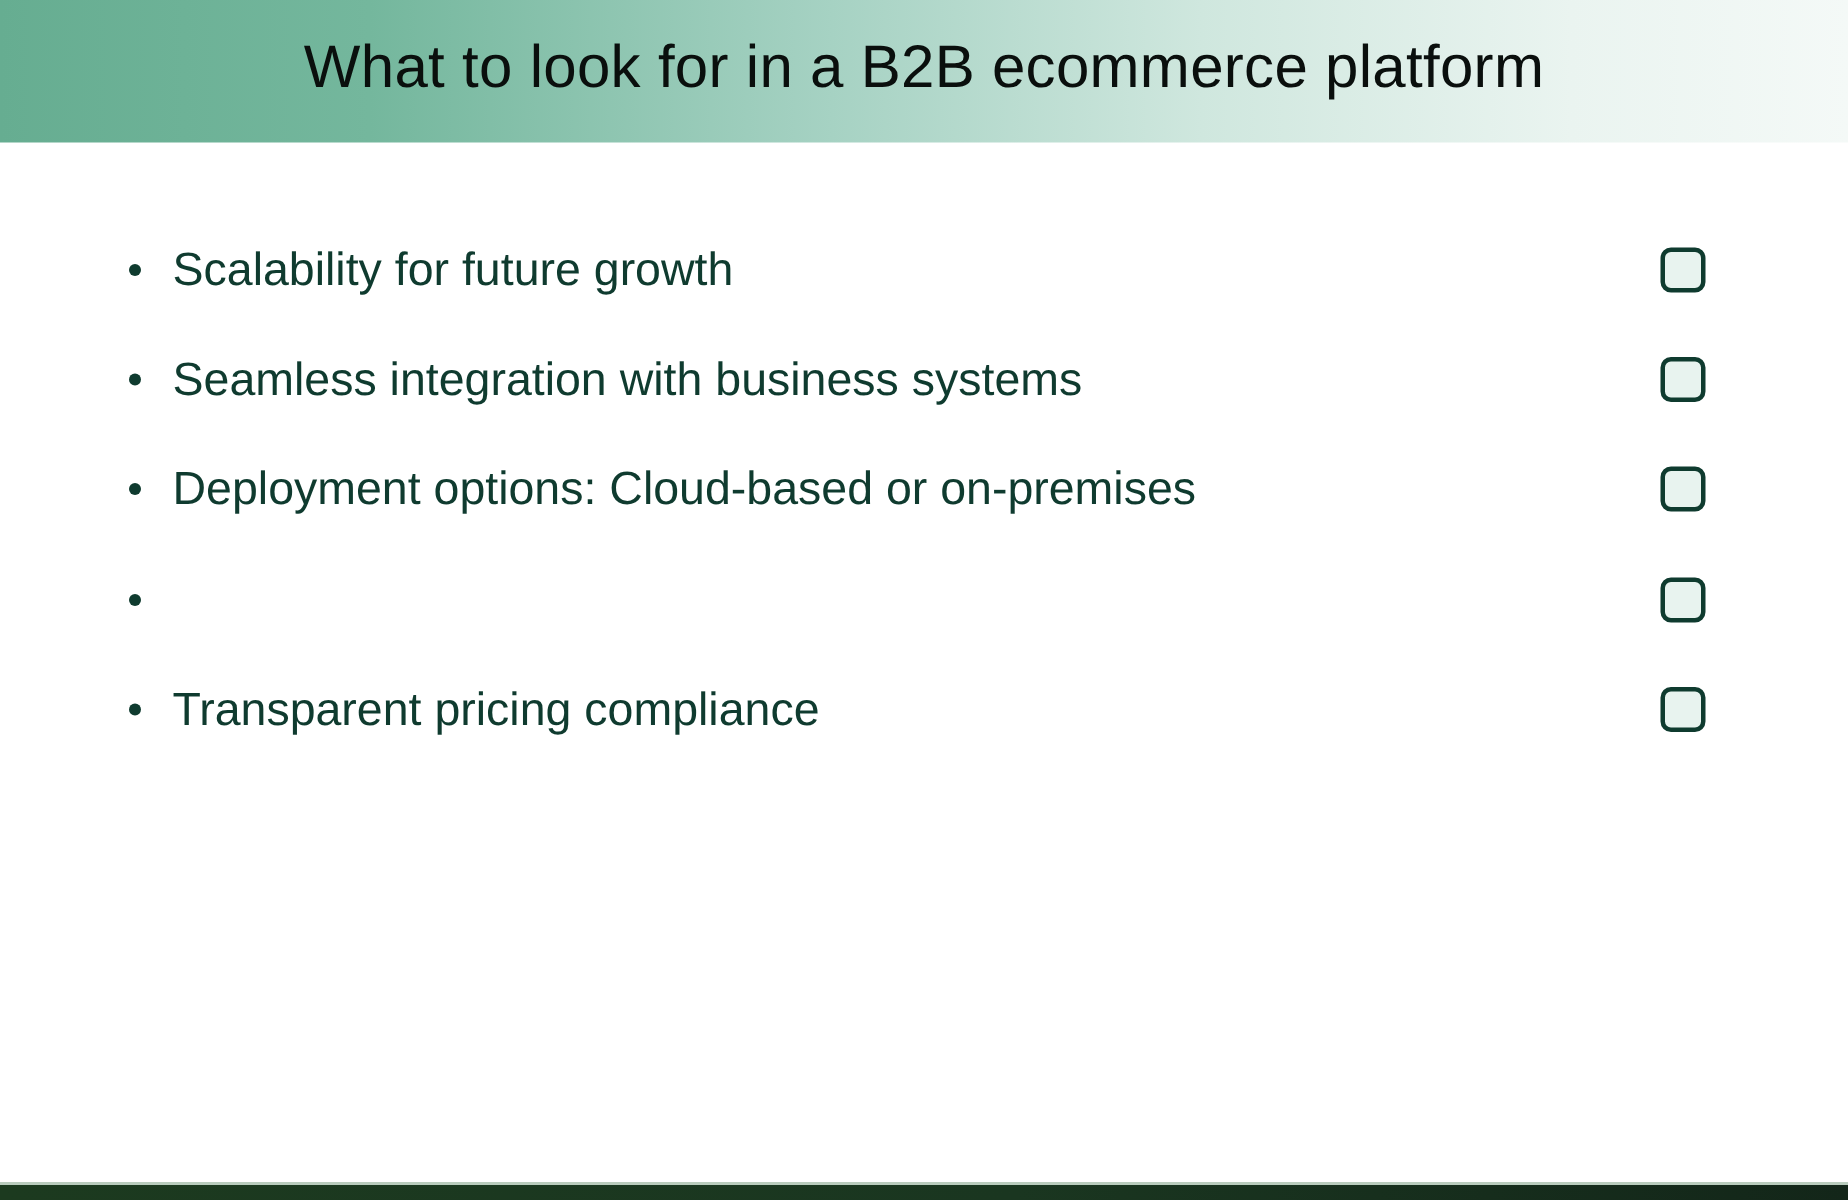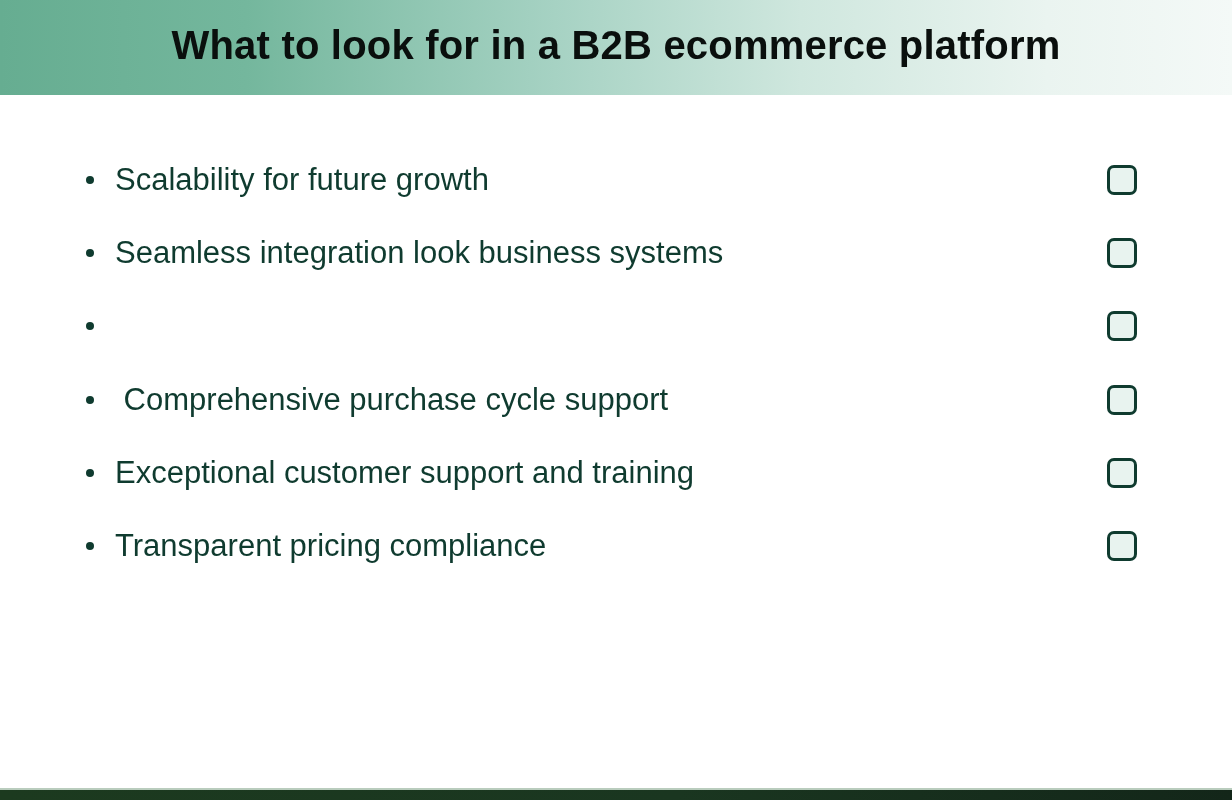--- a/index.html
+++ b/index.html
@@ -8,21 +8,21 @@
       background: #ffffff;
       font-family: "Liberation Sans", "DejaVu Sans", sans-serif;
       position: relative;
     }
     .header {
       position: absolute; left: 0; top: 0; width: 1232px; height: 95px;
       background: linear-gradient(90deg, #66ad91 0%, #74b79d 20%, #a6d2c3 45%, #cfe7de 65%, #eaf4f0 85%, #f4f9f7 100%);
       display: flex; align-items: center; justify-content: center;
     }
     .header h1 {
-      margin: 0; font-size: 40px; font-weight: 700; color: #0a0f0d;
+      margin: 0; font-size: 40px; font-weight: 400; color: #0a0f0d;
       letter-spacing: 0.2px; position: relative; top: -2px;
     }
     .list {
       position: absolute; left: 0; top: 143px; width: 1232px;
       margin: 0; padding: 0; list-style: none;
     }
     .item {
       position: relative; height: 73.3px;
       display: flex; align-items: center;
     }
@@ -57,35 +57,30 @@
 </div>
 
 <ul class="list">
   <li class="item">
     <span class="bullet"></span>
     <span class="label">Scalability for future growth</span>
     <span class="checkbox"></span>
   </li>
   <li class="item">
     <span class="bullet"></span>
-    <span class="label">Seamless integration look business systems</span>
+    <span class="label">Seamless integration with business systems</span>
     <span class="checkbox"></span>
   </li>
   <li class="item">
     <span class="bullet"></span>
+    <span class="label">Deployment options: Cloud-based or on-premises</span>
     <span class="checkbox"></span>
   </li>
   <li class="item">
     <span class="bullet"></span>
-    <span class="label"> Comprehensive purchase cycle support</span>
-    <span class="checkbox"></span>
-  </li>
-  <li class="item">
-    <span class="bullet"></span>
-    <span class="label">Exceptional customer support and training</span>
     <span class="checkbox"></span>
   </li>
   <li class="item">
     <span class="bullet"></span>
     <span class="label">Transparent pricing compliance</span>
     <span class="checkbox"></span>
   </li>
 </ul>
 
 <div class="footer-line"></div>

